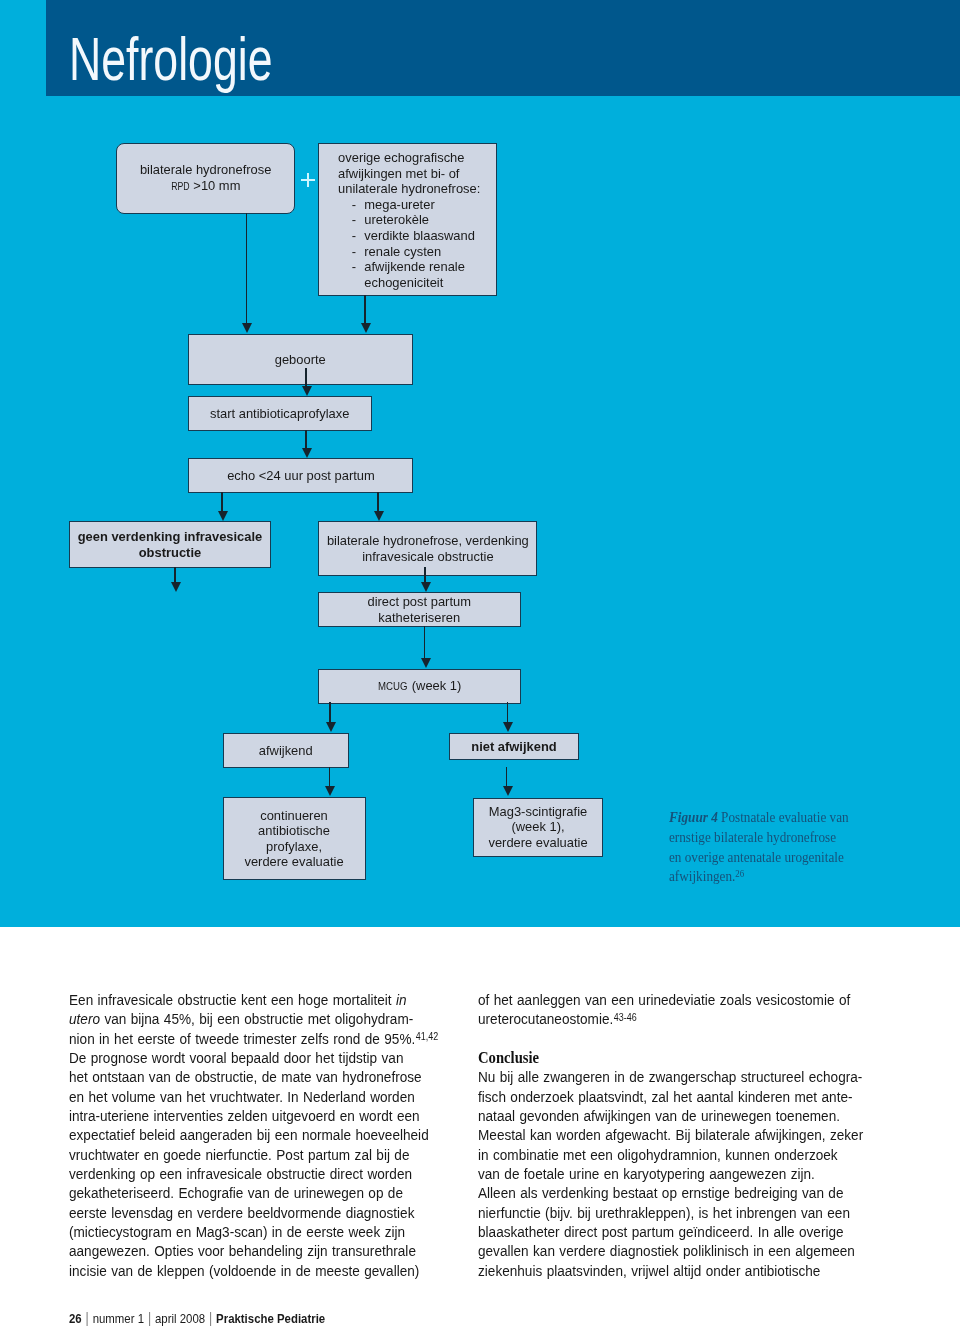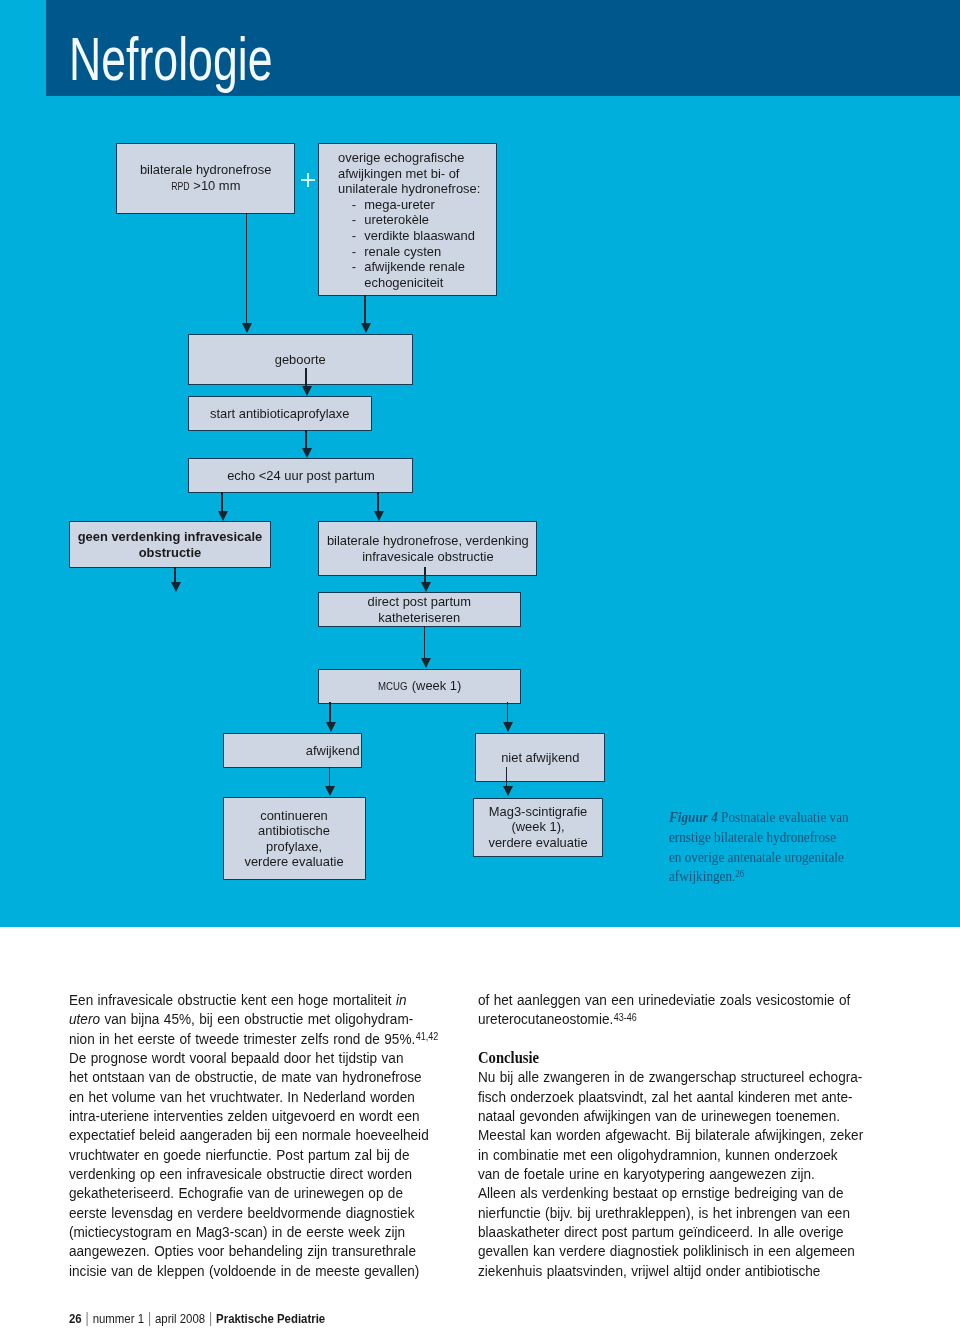--- a/index.html
+++ b/index.html
@@ -28,32 +28,32 @@
 
   
   .vline{position:absolute;background:#16242E;width:1.7px;}
   .arrow{position:absolute;width:0;height:0;border-left:5.1px solid transparent;
          border-right:5.1px solid transparent;border-top:10.2px solid #16242E;}
   #plus-sign{position:absolute;left:301px;top:172.7px;width:14px;height:14px;}
   #plus-sign:before{content:"";position:absolute;left:0;top:5.9px;width:14px;height:2.2px;background:#CFF6FF;}
   #plus-sign:after{content:"";position:absolute;left:5.9px;top:0;width:2.2px;height:14px;background:#CFF6FF;}
 
   
-  #n1 {left:116px; top:143px; width:179px; height:71px;}
+  #n1 {left:116px; top:143px; width:179px; height:71px;border-radius:8px;}
   #n2 {left:318px; top:143px; width:179px; height:153px; align-items:flex-start; justify-content:flex-start; padding:6px 0 0 17px;}
   #n3 {left:188px; top:334px; width:225px; height:51px;}
   #n4 {left:188px; top:396px; width:184px; height:35px;}
   #n5 {left:188px; top:458px; width:225px; height:35px;}
   #n6 {left: 69px; top:521px; width:202px; height:47px;font-weight:bold;}
   #n7 {left:318px; top:521px; width:219px; height:55px;}
   #n8 {left: 69px; top:592px; width:202px; height:59px;}
   #n9 {left:318px; top:592px; width:203px; height:35px;}
   #n10{left:318px; top:669px; width:203px; height:35px;}
-  #n11{left:222.7px; top:732.8px; width:139px; height:35.1px;justify-content:flex-end;}
-  #n12{left:475px; top:732.8px; width:130.3px; height:49px;}
+  #n11{left:222.7px; top:732.8px; width:126px; height:35.1px;}
+  #n12{left:449px; top:732.8px; width:130.3px; height:27px;font-weight:bold;}
   #n13{left:222.7px; top:796.9px; width:143.5px; height:83.6px;}
   #n14{left:473px; top:797.5px; width:130.3px; height:59.2px;}
 
   #n2 .bl{display:flex;}
   #n2 .bm{width:27px;flex:none;padding-left:14px;box-sizing:border-box;}
 
   
   #c1{left:245.65px; top:213px; height:110.5px;}  #a1{left:242.0px; top:323.4px;}
   #c2{left:364.15px; top:295px; height:28.4px;}   #a2{left:360.6px; top:323.3px;}
   #c3{left:304.85px; top:368px; height:18.0px;}   #a3{left:301.8px; top:385.9px;}

